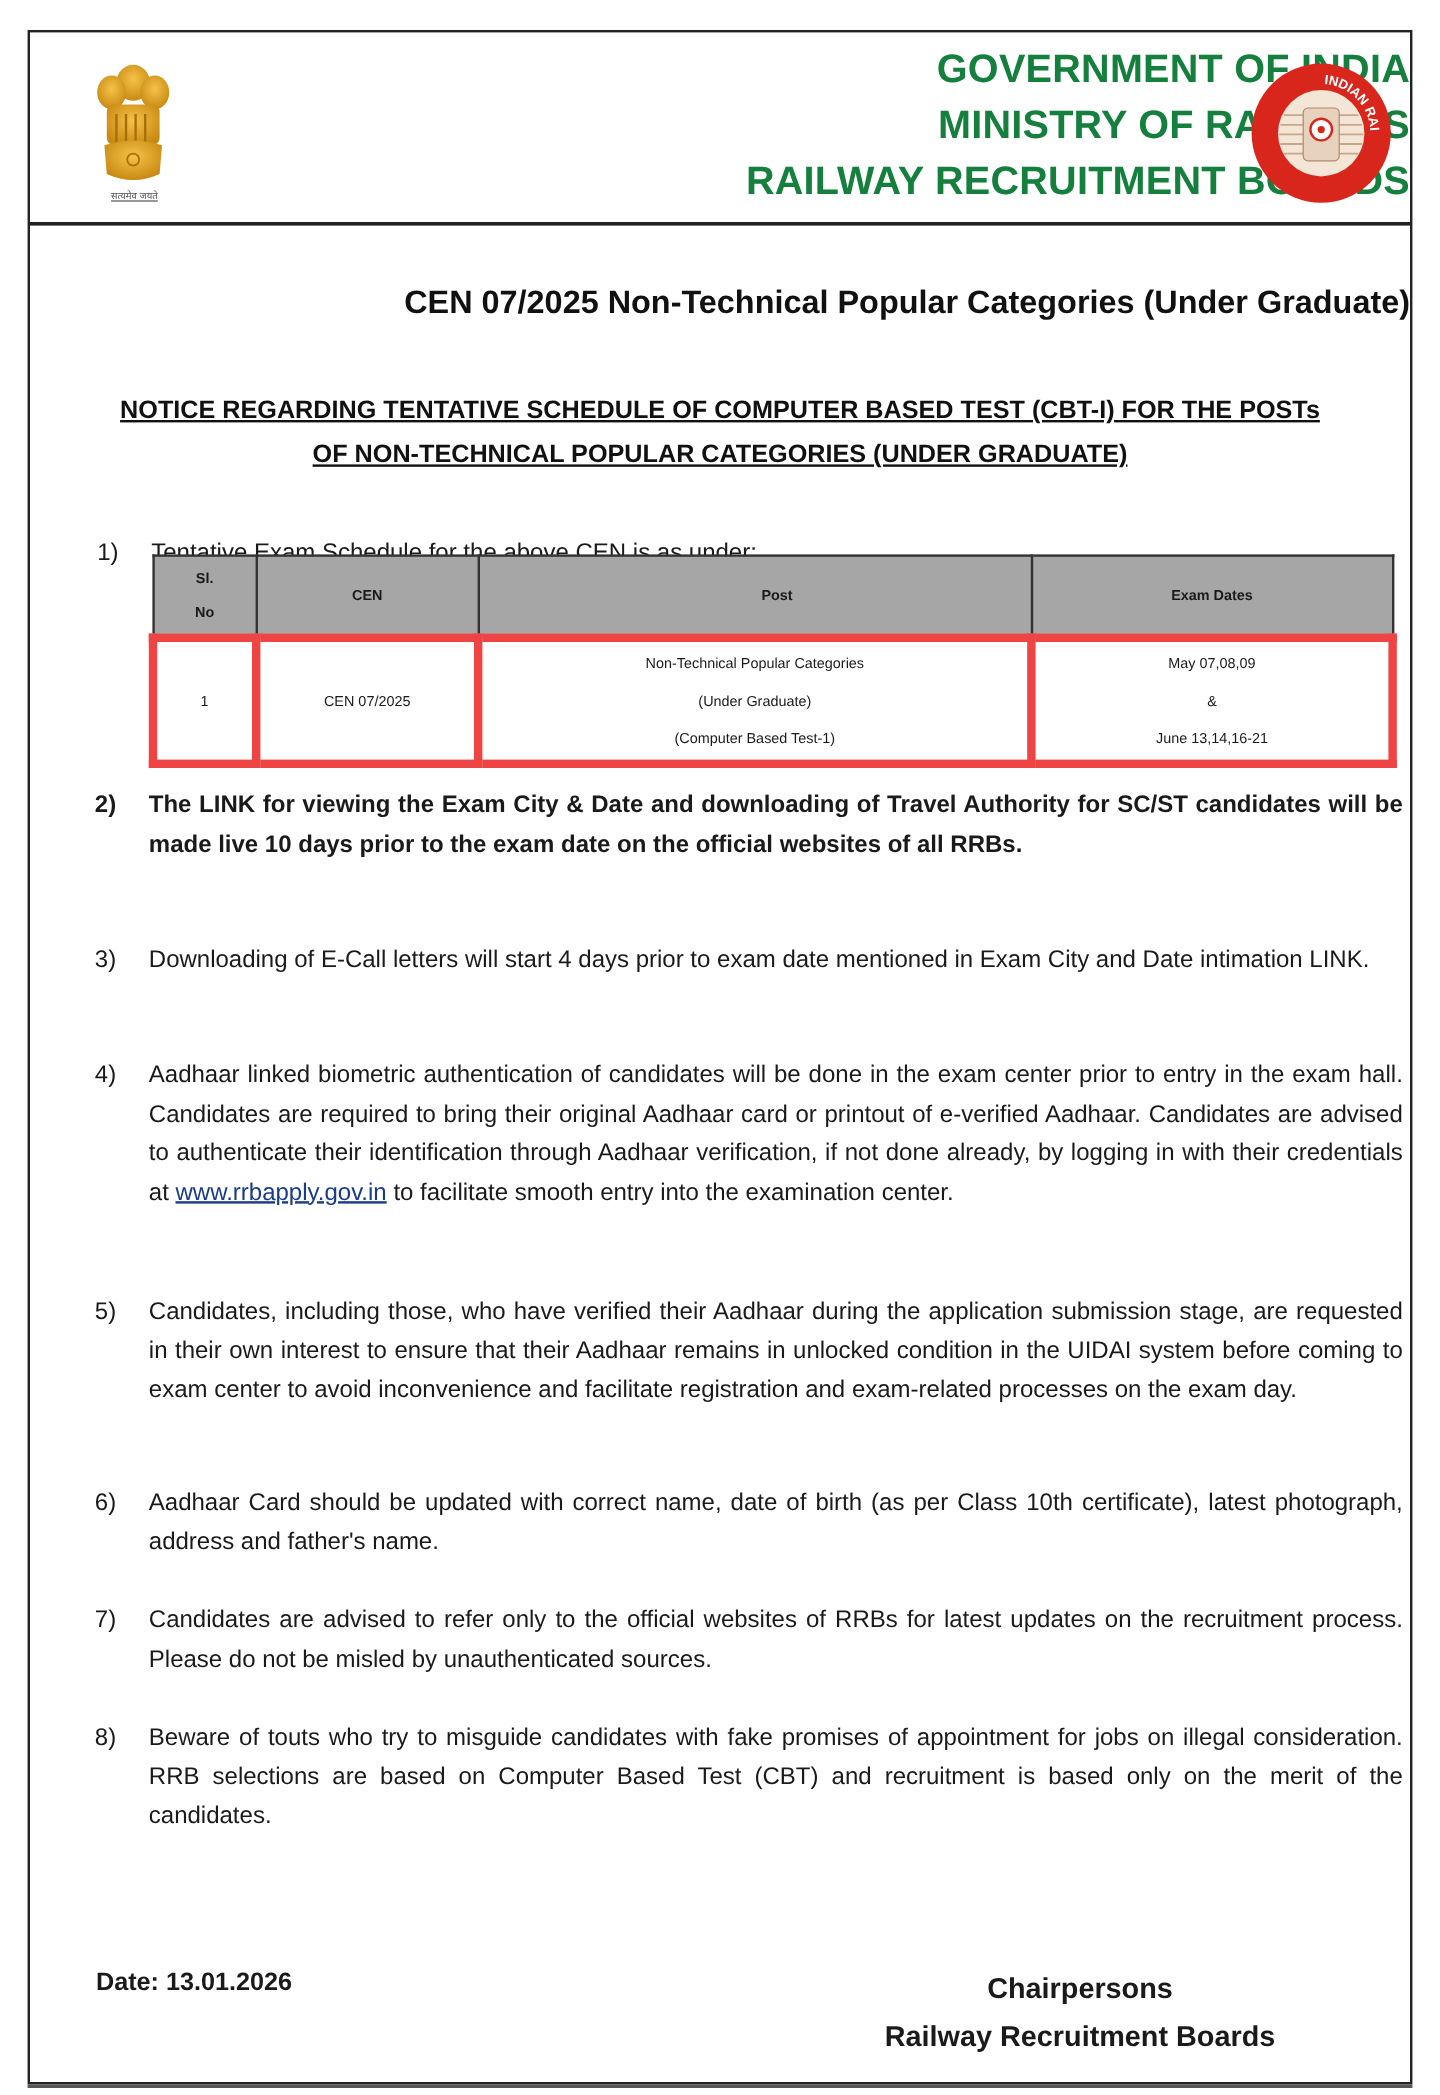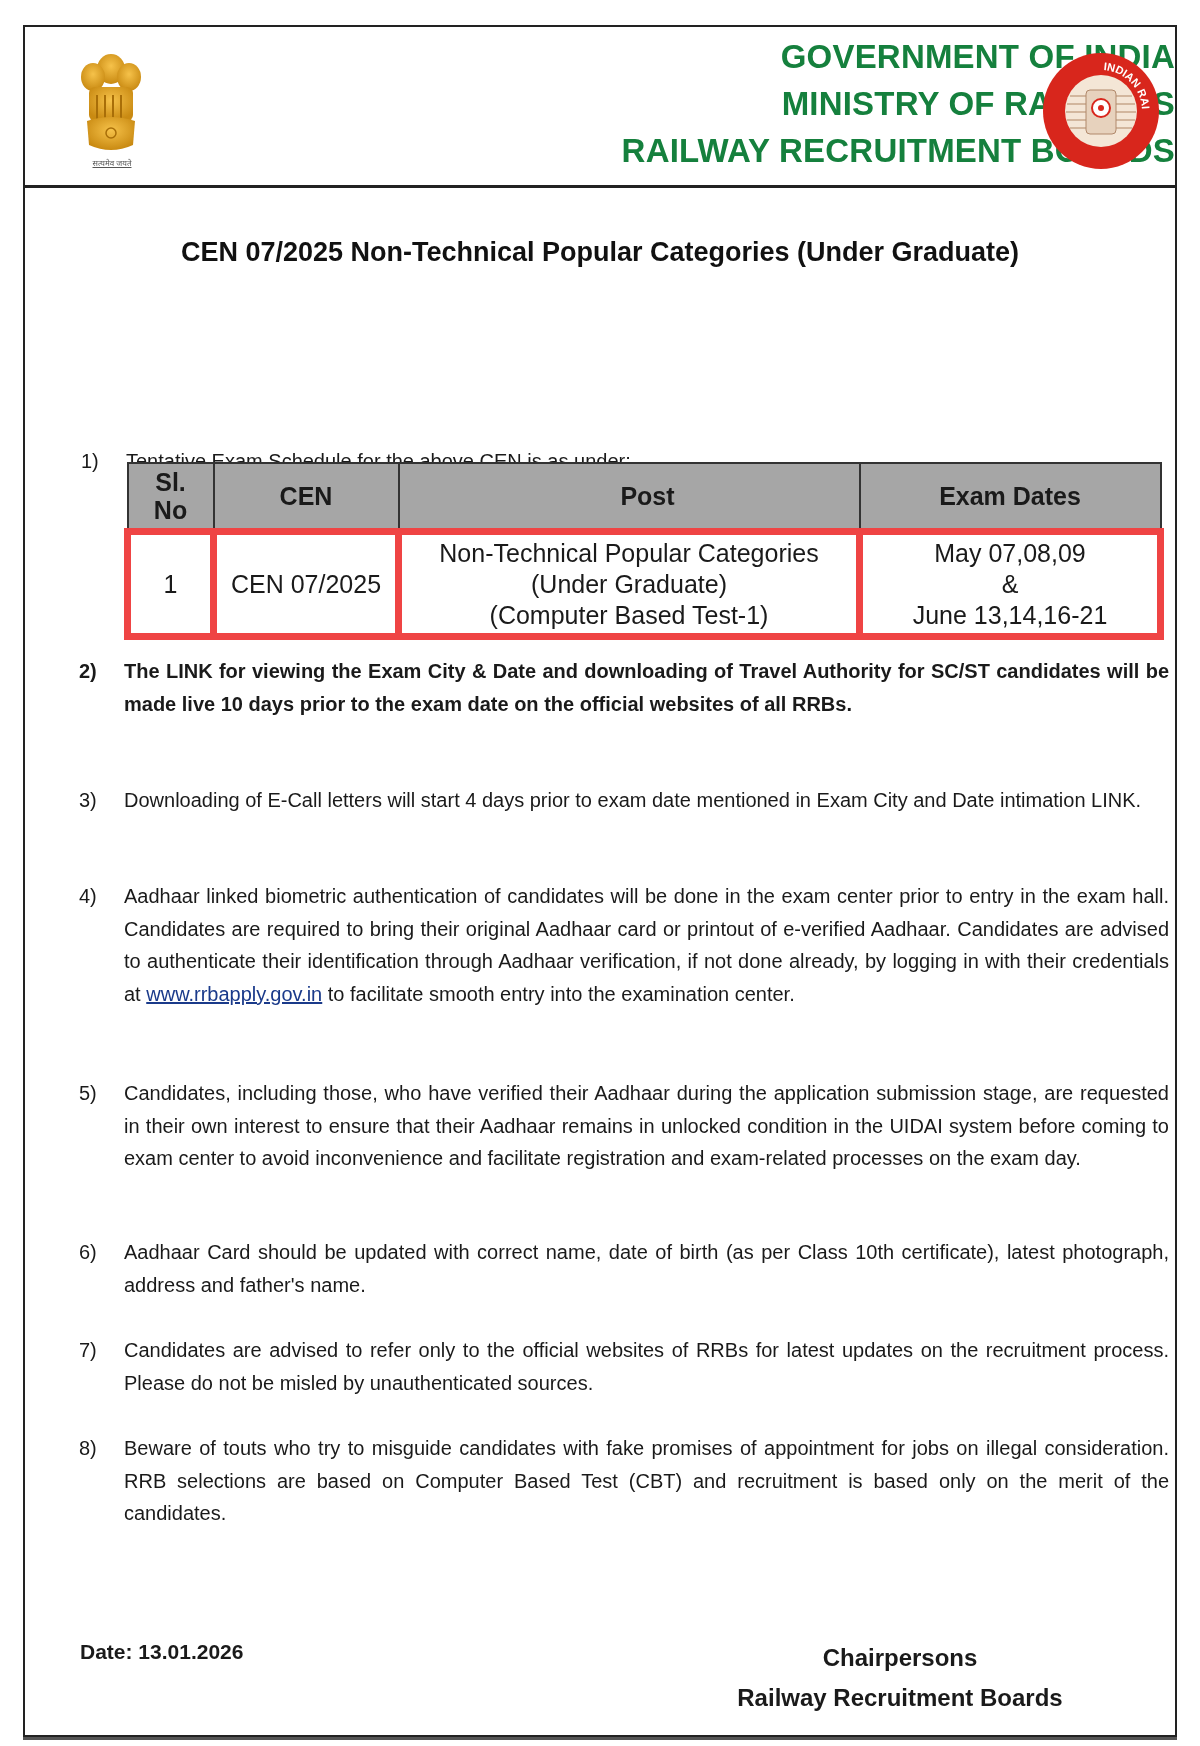--- a/index.html
+++ b/index.html
@@ -5,28 +5,28 @@
     html, body { margin: 0; padding: 0; background: #ffffff; }
     body { width: 1200px; height: 1746px; position: relative; overflow: hidden; font-family: "Liberation Sans", sans-serif; color: #1a1a1a; }
     .frame { position: absolute; left: 23px; top: 25px; width: 1154px; height: 1712px; border: 2px solid #222; box-sizing: border-box; }
     .frame::after { content: ""; position: absolute; left: -2px; right: -2px; bottom: -5px; height: 3px; background: #555; }
     .header { position: absolute; left: 0; top: 0; right: 0; height: 158px; border-bottom: 3px solid #222; }
     .emblem { position: absolute; left: 50px; top: 20px; width: 72px; height: 110px; }
     .emblem-caption { position: absolute; left: 55px; top: 130px; width: 64px; font-size: 8px; text-align: center; color: #555; text-decoration: underline; }
     .rail-logo { position: absolute; left: 1015px; top: 23px; width: 122px; height: 122px; }
     .hdr-lines { position: absolute; left: 0; right: 0; top: 6px; text-align: center; font-weight: bold; }
     .hdr-lines div { font-size: 33px; line-height: 47px; letter-spacing: 0.2px; color: #15803d; text-align: right; }
-    .cen-title { position: absolute; left: 0; right: 0; top: 210px; text-align: center; font-size: 27px; font-weight: bold; color: #111; }
+    .cen-title { position: absolute; left: 0; right: 0; top: 210px; text-align: right; font-size: 27px; font-weight: bold; color: #111; }
     .notice { position: absolute; left: 30px; right: 30px; top: 296px; text-align: center; font-size: 21px; font-weight: bold; text-decoration: underline; line-height: 37px; color: #111; }
     .item { position: absolute; left: 56px; width: 1090px; font-size: 20px; line-height: 32.5px; color: #1a1a1a; }
     .item .num { position: absolute; left: 0; top: 0; }
     .item .txt { margin-left: 45px; text-align: justify; }
     .item.bold { font-weight: bold; }
     .link { color: #1a3a8a; text-decoration: underline; }
-    table.sched { position: absolute; left: 124px; top: 462px; width: 1040px; border-collapse: collapse; font-size: 25px; color: #1a1a1a; }
+    table.sched { position: absolute; left: 124px; top: 462px; width: 1040px; border-collapse: collapse; font-size: 12px; color: #1a1a1a; }
     table.sched th { background: #a6a6a6; font-weight: bold; border: 2px solid #333; height: 62px; text-align: center; line-height: 28px; }
     table.sched td { border: 7px solid #ef4444; height: 96px; text-align: center; line-height: 31px; }
     .footer-date { position: absolute; left: 80px; top: 1640px; font-size: 21px; font-weight: bold; }
     .sign { position: absolute; left: 690px; width: 420px; text-align: center; font-size: 24px; font-weight: bold; line-height: 40px; top: 1638px; }
   </style>
 </head>
 <body>
 
 <div class="frame">
   <div class="header">
@@ -73,20 +73,24 @@
       <circle cx="61" cy="58" r="9" fill="#fff" stroke="#d8261c" stroke-width="2"></circle>
       <circle cx="61" cy="58" r="3" fill="#d8261c"></circle>
       <text font-size="11" font-weight="bold" fill="#fff" font-family="Liberation Sans, sans-serif">
         <textPath href="#arcTop" startOffset="52%">INDIAN RAILWAYS</textPath>
       </text>
     </svg>
   </div>
 
   <div class="cen-title">CEN 07/2025 Non-Technical Popular Categories (Under Graduate)</div>
 
+  <div class="notice">
+    <div>NOTICE REGARDING TENTATIVE SCHEDULE OF COMPUTER BASED TEST (CBT-I) FOR THE POSTs</div>
+    <div>OF NON-TECHNICAL POPULAR CATEGORIES (UNDER GRADUATE)</div>
+  </div>
 
   <div class="item" style="top:418px;">
     <span class="num">1)</span>
     <div class="txt">Tentative Exam Schedule for the above CEN is as under:</div>
   </div>
 </div>
 
 <table class="sched">
   <thead>
     <tr>

